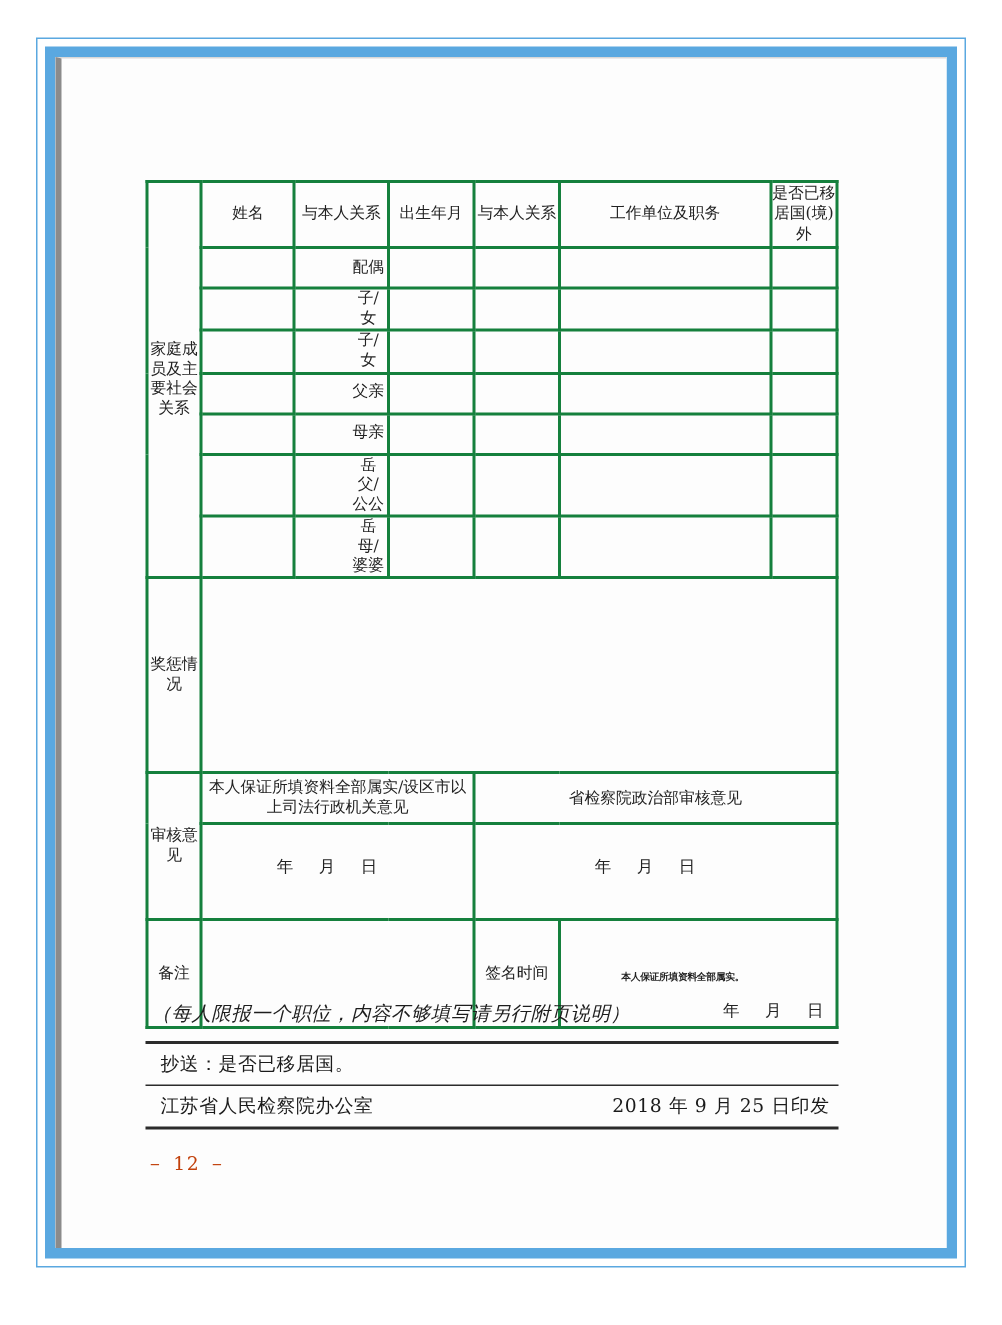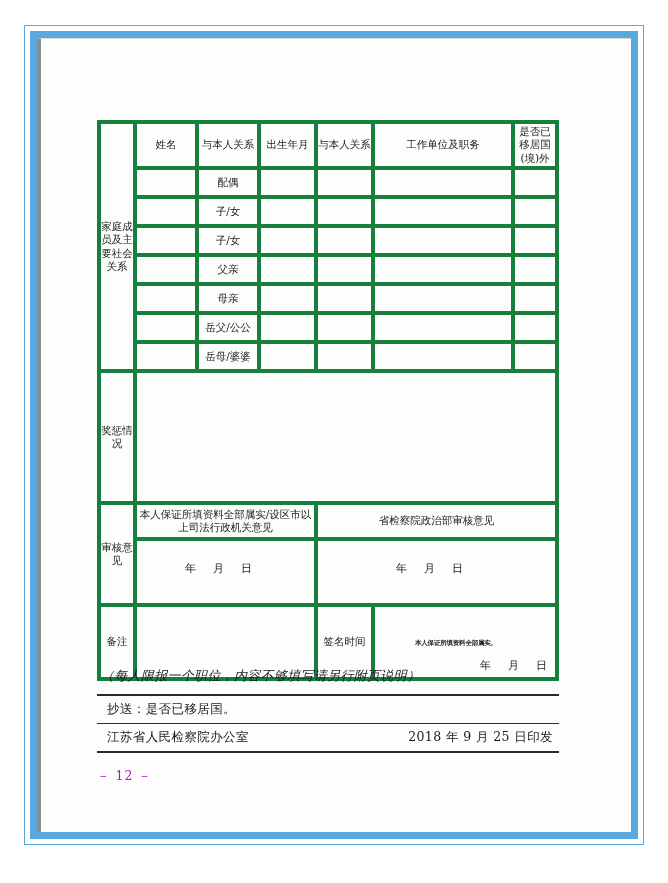--- a/index.html
+++ b/index.html
@@ -50,21 +50,21 @@
   .tbl {
     position: absolute;
     left: 97px;
     top: 120px;
     width: 462px;
     border-collapse: collapse;
     table-layout: fixed;
     color: #222;
   }
   .tbl td {
-    border: 4px solid #15803d;
+    border: 2px solid #15803d;
     padding: 0;
     vertical-align: middle;
     text-align: center;
     font-size: 10.5px;
     line-height: 1.25;
     font-family: "DejaVu Serif", "Liberation Serif", serif;
   }
 
   .vlabel {
     width: 36px;
@@ -78,21 +78,21 @@
   }
 
   .hdr { height: 42px; font-size: 10.5px; }
   .r-name { width: 62px; }
   .r-rel  { width: 62px; }
   .r-dob  { width: 57px; margin-top: 16px; }
   .r-pol  { width: 57px; }
   .r-unit { width: 140px; }
   .r-abroad { width: 44px; font-size: 8px; line-height: 1.15; }
 
-  .memrow td { height: 25px; }
+  .memrow td { height: 25px; padding-left: 36px; }
 
   .award-cell { height: 128px; }
 
   .op-head { height: 32px; font-size: 11px; line-height: 1.45; }
   .op-body { height: 62px; text-align: right; vertical-align: bottom; }
   .ymd {
     display: inline-block;
     padding-right: 14px;
     padding-bottom: 6px;
     font-size: 11px;
@@ -156,21 +156,21 @@
     font-family: "DejaVu Serif", "Liberation Serif", serif;
     color: #1b1b1b;
     letter-spacing: 0.4px;
   }
   .pagenum {
     position: absolute;
     left: 97px;
     top: 768px;
     font-size: 12.5px;
     font-family: "DejaVu Serif", "Liberation Serif", serif;
-    color: #a21caf;
+    color: #c2410c;
     letter-spacing: 1px;
   }
 </style>
 </head>
 <body>
 
 <div class="frame-outer"></div>
 <div class="frame-inner"></div>
 <div class="page-sheet"></div>
 

